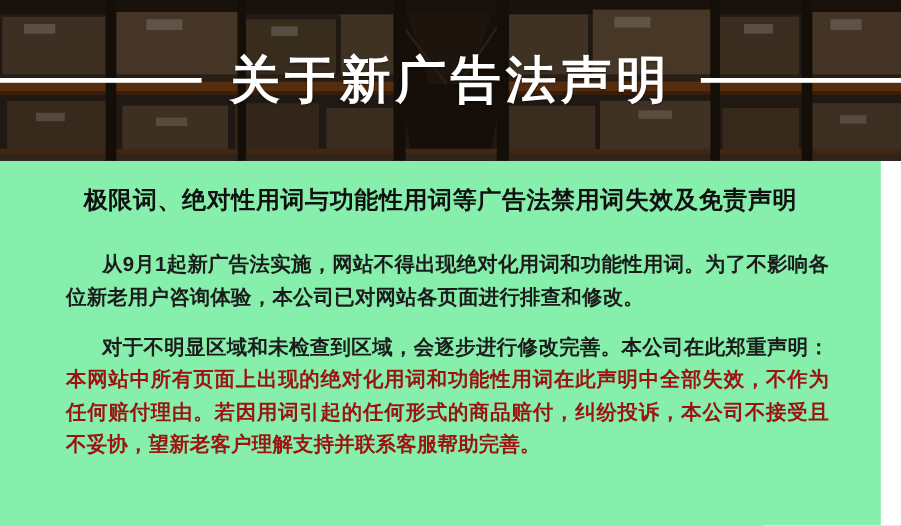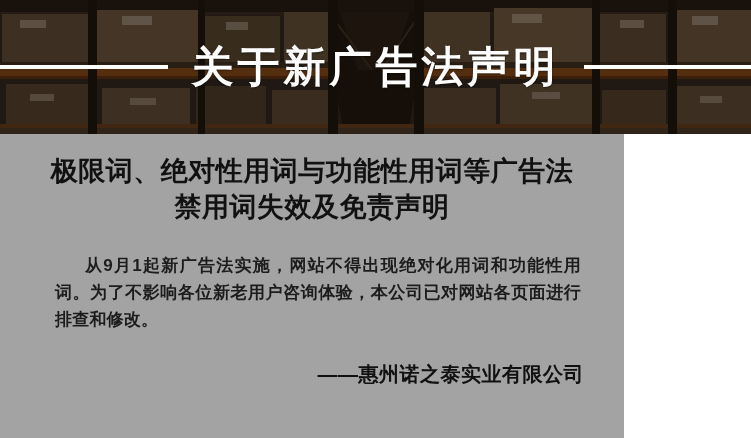--- a/index.html
+++ b/index.html
@@ -8,21 +8,21 @@
     --banner-text:#ffffff;
   }
   *{box-sizing:border-box;}
   html,body{margin:0;padding:0;}
   body{
     width:751px;height:438px;
     background:#ffffff;
     font-family:"Liberation Sans","DejaVu Sans",sans-serif;
     overflow:hidden;
   }
-  .page{width:624px;height:438px;background:#a3a3a3;}
+  .page{width:734px;height:438px;background:#86efac;}
 
   
   .banner{
     position:relative;
     width:751px;height:134px;
     overflow:hidden;
     background:#241b13;
   }
   .banner svg.bg{
     position:absolute;left:0;top:0;width:100%;height:100%;display:block;
@@ -44,21 +44,21 @@
     text-shadow:0 1px 2px rgba(0,0,0,.45);
   }
 
   
   .content{
     padding:19px 28px 0 40px;
   }
   .statement-heading{
     margin:0 12px 27px 0;
     text-align:center;
-    font-size:27px;font-weight:700;
+    font-size:20px;font-weight:700;
     letter-spacing:.5px;
     color:#111111;
   }
   .para{
     margin:15px;
     font-size:17px;
     line-height:27px;
     font-weight:600;
     color:var(--body-text);
     text-indent:30px;
@@ -156,17 +156,17 @@
       <h1 class="banner-title">关于新广告法声明</h1>
       <span class="title-rule"></span>
     </div>
   </header>
 
   <main class="content">
     <h2 class="statement-heading">极限词、绝对性用词与功能性用词等广告法禁用词失效及免责声明</h2>
 
     <p class="para">从9月1起新广告法实施，网站不得出现绝对化用词和功能性用词。为了不影响各位新老用户咨询体验，本公司已对网站各页面进行排查和修改。</p>
 
+    <p class="para"><span>对于不明显区域和未检查到区域，会逐步进行修改完善。本公司在此郑重声明：</span><span class="red">本网站中所有页面上出现的绝对化用词和功能性用词在此声明中全部失效，不作为任何赔付理由。若因用词引起的任何形式的商品赔付，纠纷投诉，本公司不接受且不妥协，望新老客户理解支持并联系客服帮助完善。</span></p>
 
-    <p class="signature">——惠州诺之泰实业有限公司</p>
   </main>
 
 </div>
 
 </body></html>

